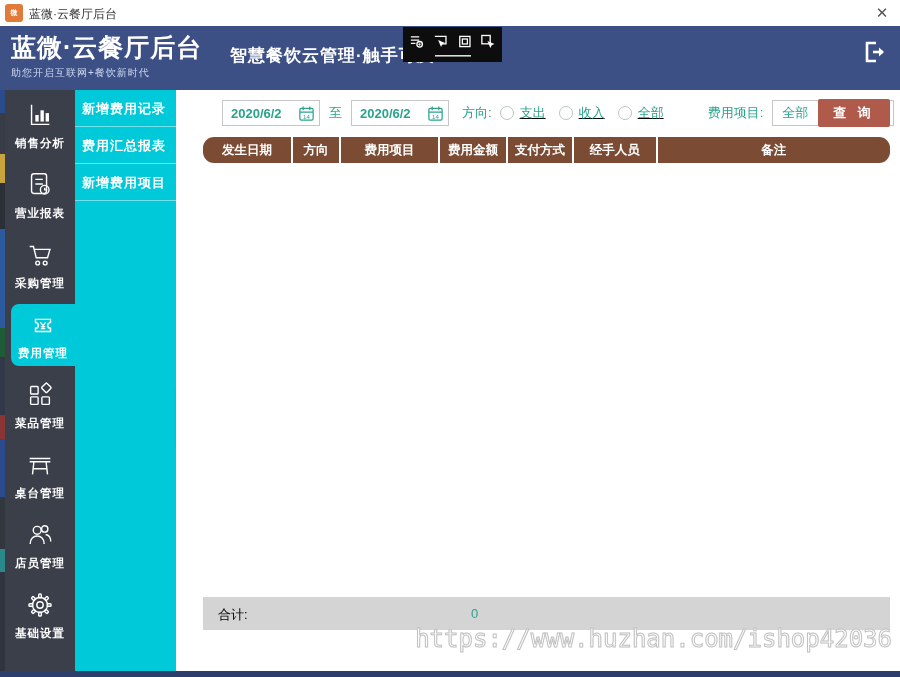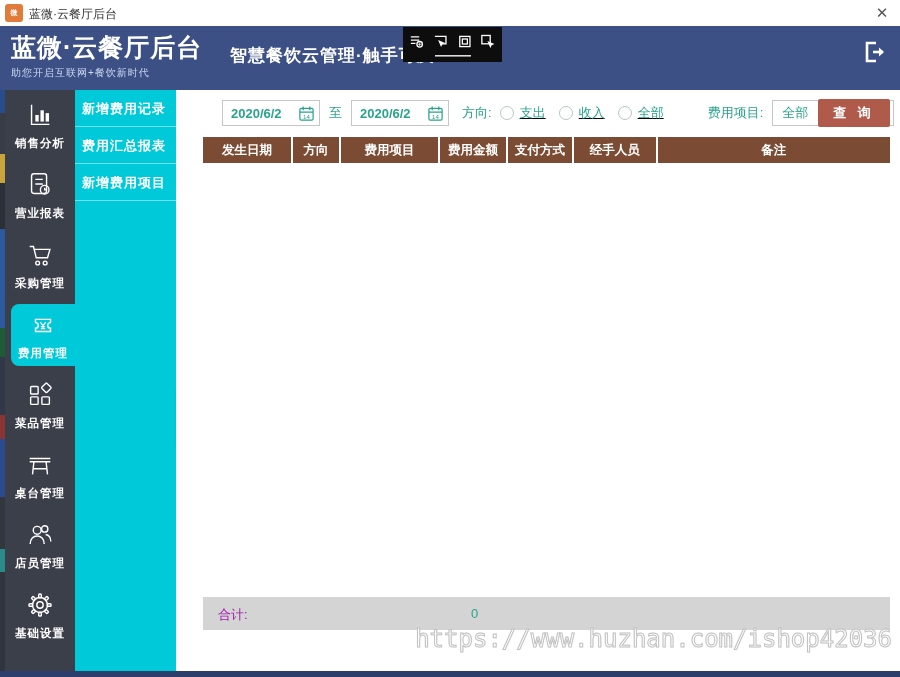--- a/index.html
+++ b/index.html
@@ -70,29 +70,29 @@
   .selectbox { position:relative; margin-left:9px; width:122px; height:26px; border:1px solid #c6c6c6;
     background:#fff; display:flex; align-items:center; cursor:pointer; }
   .selectbox .sval { padding-left:9px; font-size:13px; color:#2aa38c; }
   .selectbox .arr { position:absolute; right:8px; top:9px; width:0; height:0;
     border-left:5px solid transparent; border-right:5px solid transparent; border-top:6px solid #333; }
   .search-btn { position:absolute; right:10px; top:9px; width:72px; height:28px; background:#b05a4b;
     color:#fff; font-size:13px; font-weight:bold; border:none; border-radius:2px;
     letter-spacing:4px; cursor:pointer; font-family:inherit; }
   
   .tblhead { position:absolute; left:27px; top:47px; width:687px; height:26px; background:#7b4b33;
-    display:flex; }
+    display:flex;border-radius:11px; }
   .th { color:#fff; font-size:12.5px; font-weight:bold; text-align:center; line-height:26px;
     border-right:2px solid #fff; white-space:nowrap; overflow:hidden; }
   .th:last-child { border-right:none; }
   .c0{width:13.1%}.c1{width:7%}.c2{width:14.4%}.c3{width:9.9%}.c4{width:9.6%}.c5{width:12.2%}.c6{width:33.8%}
   .tblbody { position:absolute; left:27px; top:73px; width:687px; height:430px; background:#fff; }
   
   .totalsbar { position:absolute; left:27px; top:507px; width:687px; height:33px; background:#d4d4d4; }
-  .totalsbar .tlabel { position:absolute; left:15px; top:9px; font-size:13px; color:#a21caf; }
+  .totalsbar .tlabel { position:absolute; left:15px; top:9px; font-size:13px; color:#000000; }
   .totalsbar .tvalue { position:absolute; left:268px; top:9px; font-size:13px; color:#2aa38c; }
   
   .watermark { position:absolute; right:8px; top:535px; font-family:"DejaVu Sans Mono","Liberation Mono",monospace;
     font-size:24px; color:#fff; -webkit-text-stroke:1px #c2c2c2; text-shadow:0 0 1px #bbb; letter-spacing:0; }
   
   .bottomstrip { position:absolute; left:0; top:671px; width:900px; height:6px; background:#2d3e6c; }
 </style>
 </head>
 <body>
 

